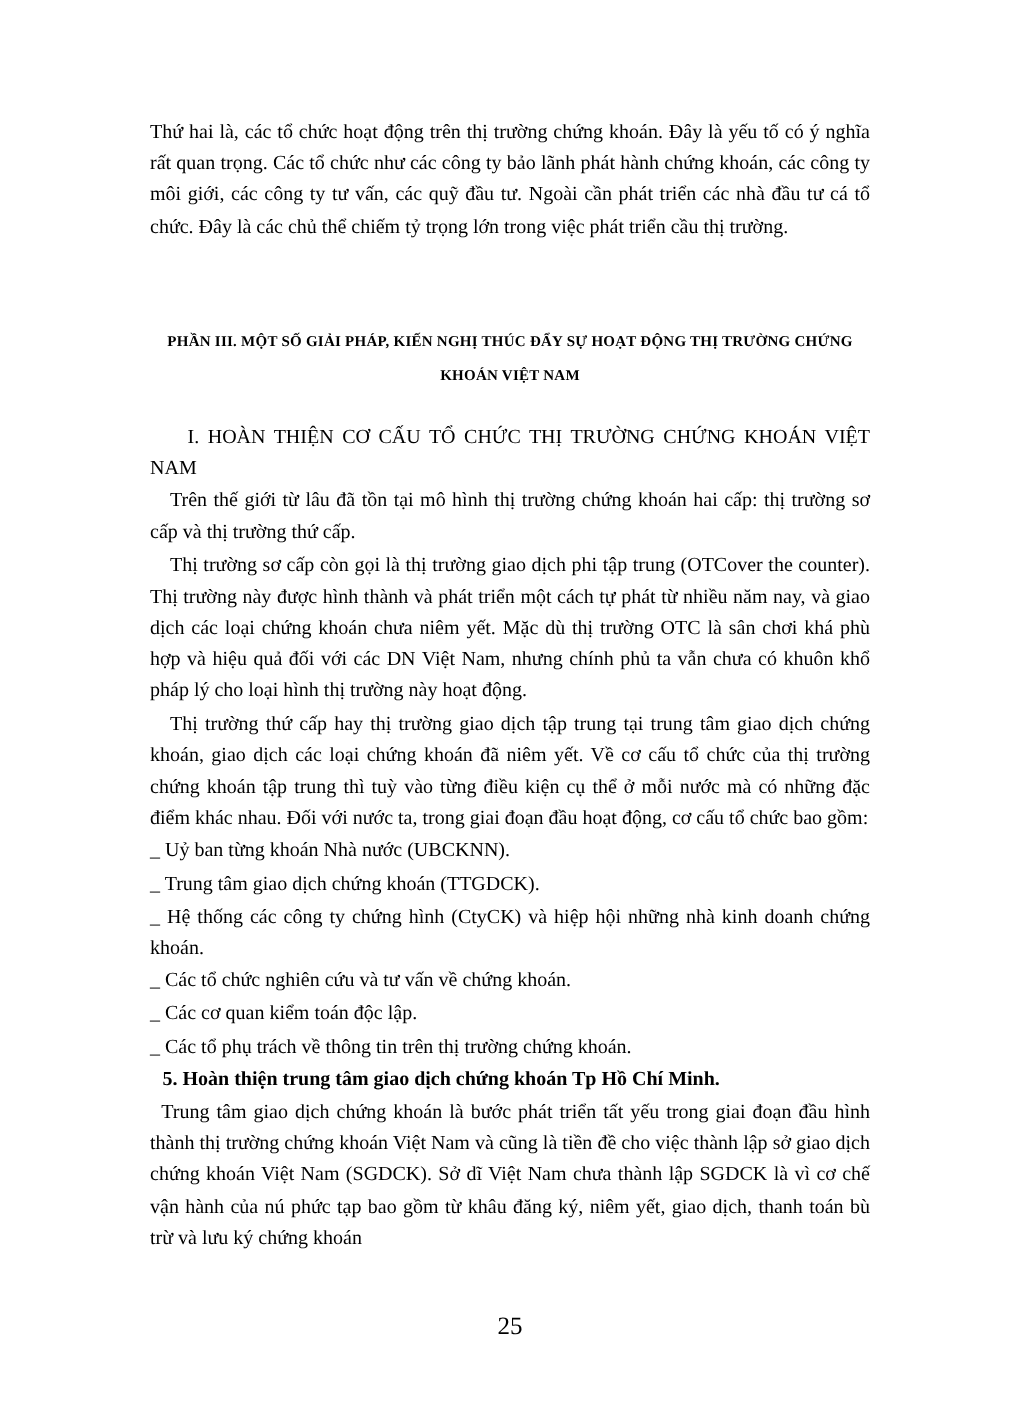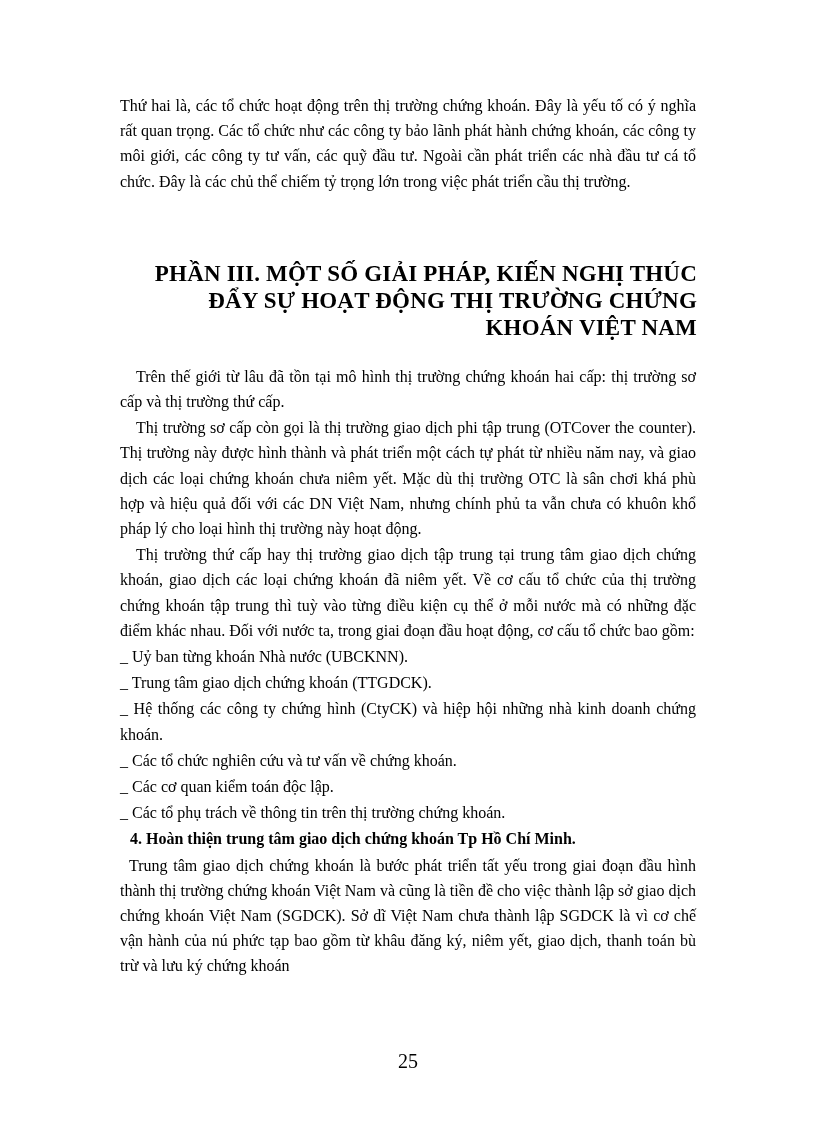--- a/index.html
+++ b/index.html
@@ -23,23 +23,23 @@
     line-height: 25.2px;
     text-align: justify;
   }
   p { margin: 1px; }
 
   .intro-paragraph {
     margin-bottom: 66px;
   }
   .section-heading {
     font-weight: bold;
-    font-size: 23px;
+    font-size: 12px;
     line-height: 27px;
-    text-align: right;
+    text-align: center;
     letter-spacing: 0.2px;
     margin-bottom: 23px;
   }
   .subsection-heading {
     text-indent: 30px;
   }
   .para-indent {
     text-indent: 16px;
   }
   .list-item {
@@ -66,39 +66,40 @@
 </style>
 </head>
 <body>
 
 <div class="page">
 
   <p class="body-text intro-paragraph">Thứ hai là, các tổ chức hoạt động trên thị trường chứng khoán. Đây là yếu tố có ý nghĩa rất quan trọng. Các tổ chức như các công ty bảo lãnh phát hành chứng khoán, các công ty môi giới, các công ty tư vấn, các quỹ đầu tư. Ngoài cần phát triển các nhà đầu tư cá tổ chức. Đây là các chủ thể chiếm tỷ trọng lớn trong việc phát triển cầu thị trường.</p>
 
   <h1 class="section-heading">PHẦN III. MỘT SỐ GIẢI PHÁP, KIẾN NGHỊ THÚC ĐẨY SỰ HOẠT ĐỘNG THỊ TRƯỜNG CHỨNG KHOÁN VIỆT NAM</h1>
 
+  <p class="body-text subsection-heading">I. HOÀN THIỆN CƠ CẤU TỔ CHỨC THỊ TRƯỜNG CHỨNG KHOÁN VIỆT NAM</p>
 
   <p class="body-text para-indent">Trên thế giới từ lâu đã tồn tại mô hình thị trường chứng khoán hai cấp: thị trường sơ cấp và thị trường thứ cấp.</p>
 
   <p class="body-text para-indent">Thị trường sơ cấp còn gọi là thị trường giao dịch phi tập trung (OTCover the counter). Thị trường này được hình thành và phát triển một cách tự phát từ nhiều năm nay, và giao dịch các loại chứng khoán chưa niêm yết. Mặc dù thị trường OTC là sân chơi khá phù hợp và hiệu quả đối với các DN Việt Nam, nhưng chính phủ ta vẫn chưa có khuôn khổ pháp lý cho loại hình thị trường này hoạt động.</p>
 
   <p class="body-text para-indent">Thị trường thứ cấp hay thị trường giao dịch tập trung tại trung tâm giao dịch chứng khoán, giao dịch các loại chứng khoán đã niêm yết. Về cơ cấu tổ chức của thị trường chứng khoán tập trung thì tuỳ vào từng điều kiện cụ thể ở mỗi nước mà có những đặc điểm khác nhau. Đối với nước ta, trong giai đoạn đầu hoạt động, cơ cấu tổ chức bao gồm:</p>
 
   <p class="body-text list-item">_ Uỷ ban từng khoán Nhà nước (UBCKNN).</p>
 
   <p class="body-text list-item">_ Trung tâm giao dịch chứng khoán (TTGDCK).</p>
 
   <p class="body-text list-item">_ Hệ thống các công ty chứng hình (CtyCK) và hiệp hội những nhà kinh doanh chứng khoán.</p>
 
 
   <p class="body-text list-item">_ Các tổ chức nghiên cứu và tư vấn về chứng khoán.</p>
 
   <p class="body-text list-item">_ Các cơ quan kiểm toán độc lập.</p>
 
   <p class="body-text list-item">_ Các tổ phụ trách về thông tin trên thị trường chứng khoán.</p>
 
-  <p class="body-text numbered-heading">4. Hoàn thiện trung tâm giao dịch chứng khoán Tp Hồ Chí Minh.</p>
+  <p class="body-text numbered-heading">5. Hoàn thiện trung tâm giao dịch chứng khoán Tp Hồ Chí Minh.</p>
 
   <p class="body-text closing-paragraph">Trung tâm giao dịch chứng khoán là bước phát triển tất yếu trong giai đoạn đầu hình thành thị trường chứng khoán Việt Nam và cũng là tiền đề cho việc thành lập sở giao dịch chứng khoán Việt Nam (SGDCK). Sở dĩ Việt Nam chưa thành lập SGDCK là vì cơ chế vận hành của nú phức tạp bao gồm từ khâu đăng ký, niêm yết, giao dịch, thanh toán bù trừ và lưu ký chứng khoán</p>
 
   <div class="page-number">25</div>
 
 </div>
 
 </body></html>

